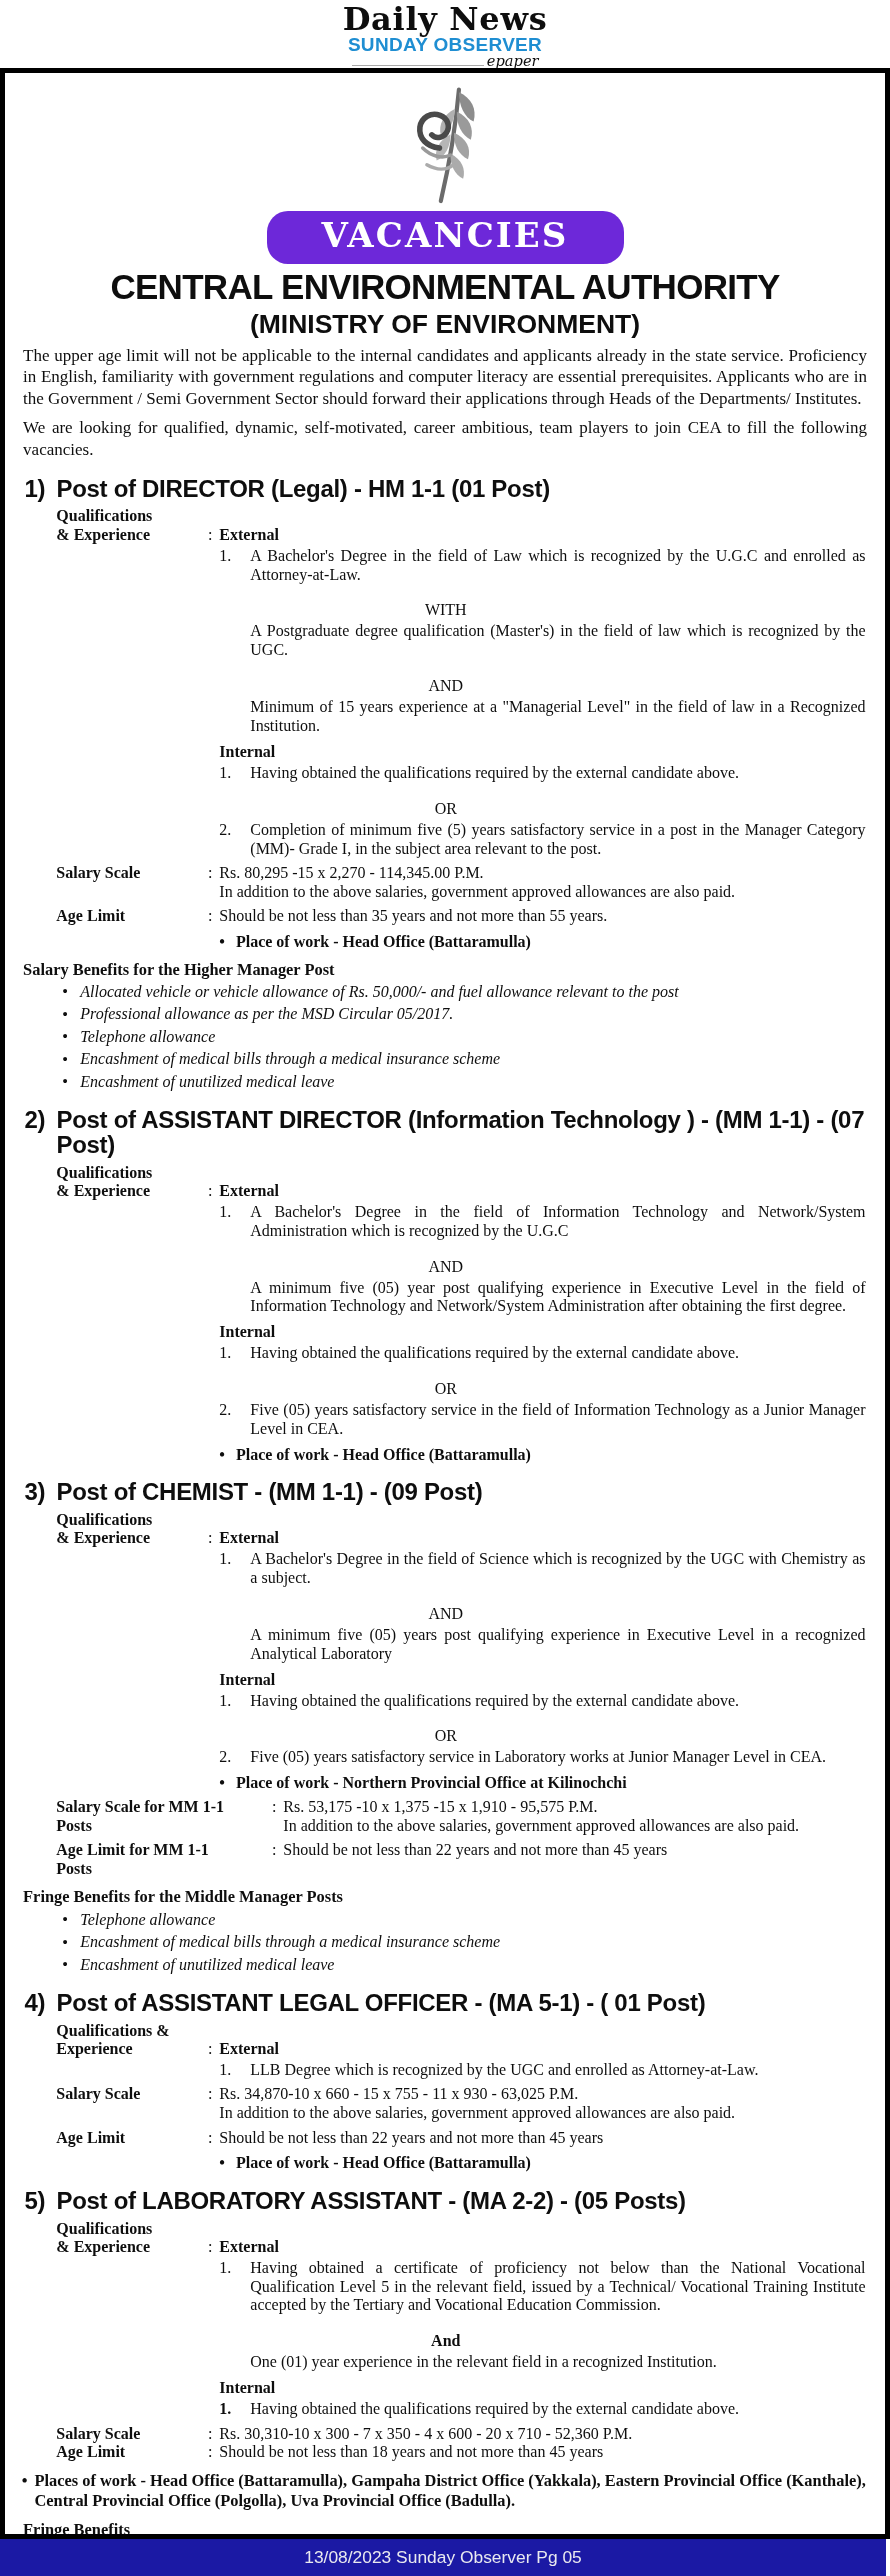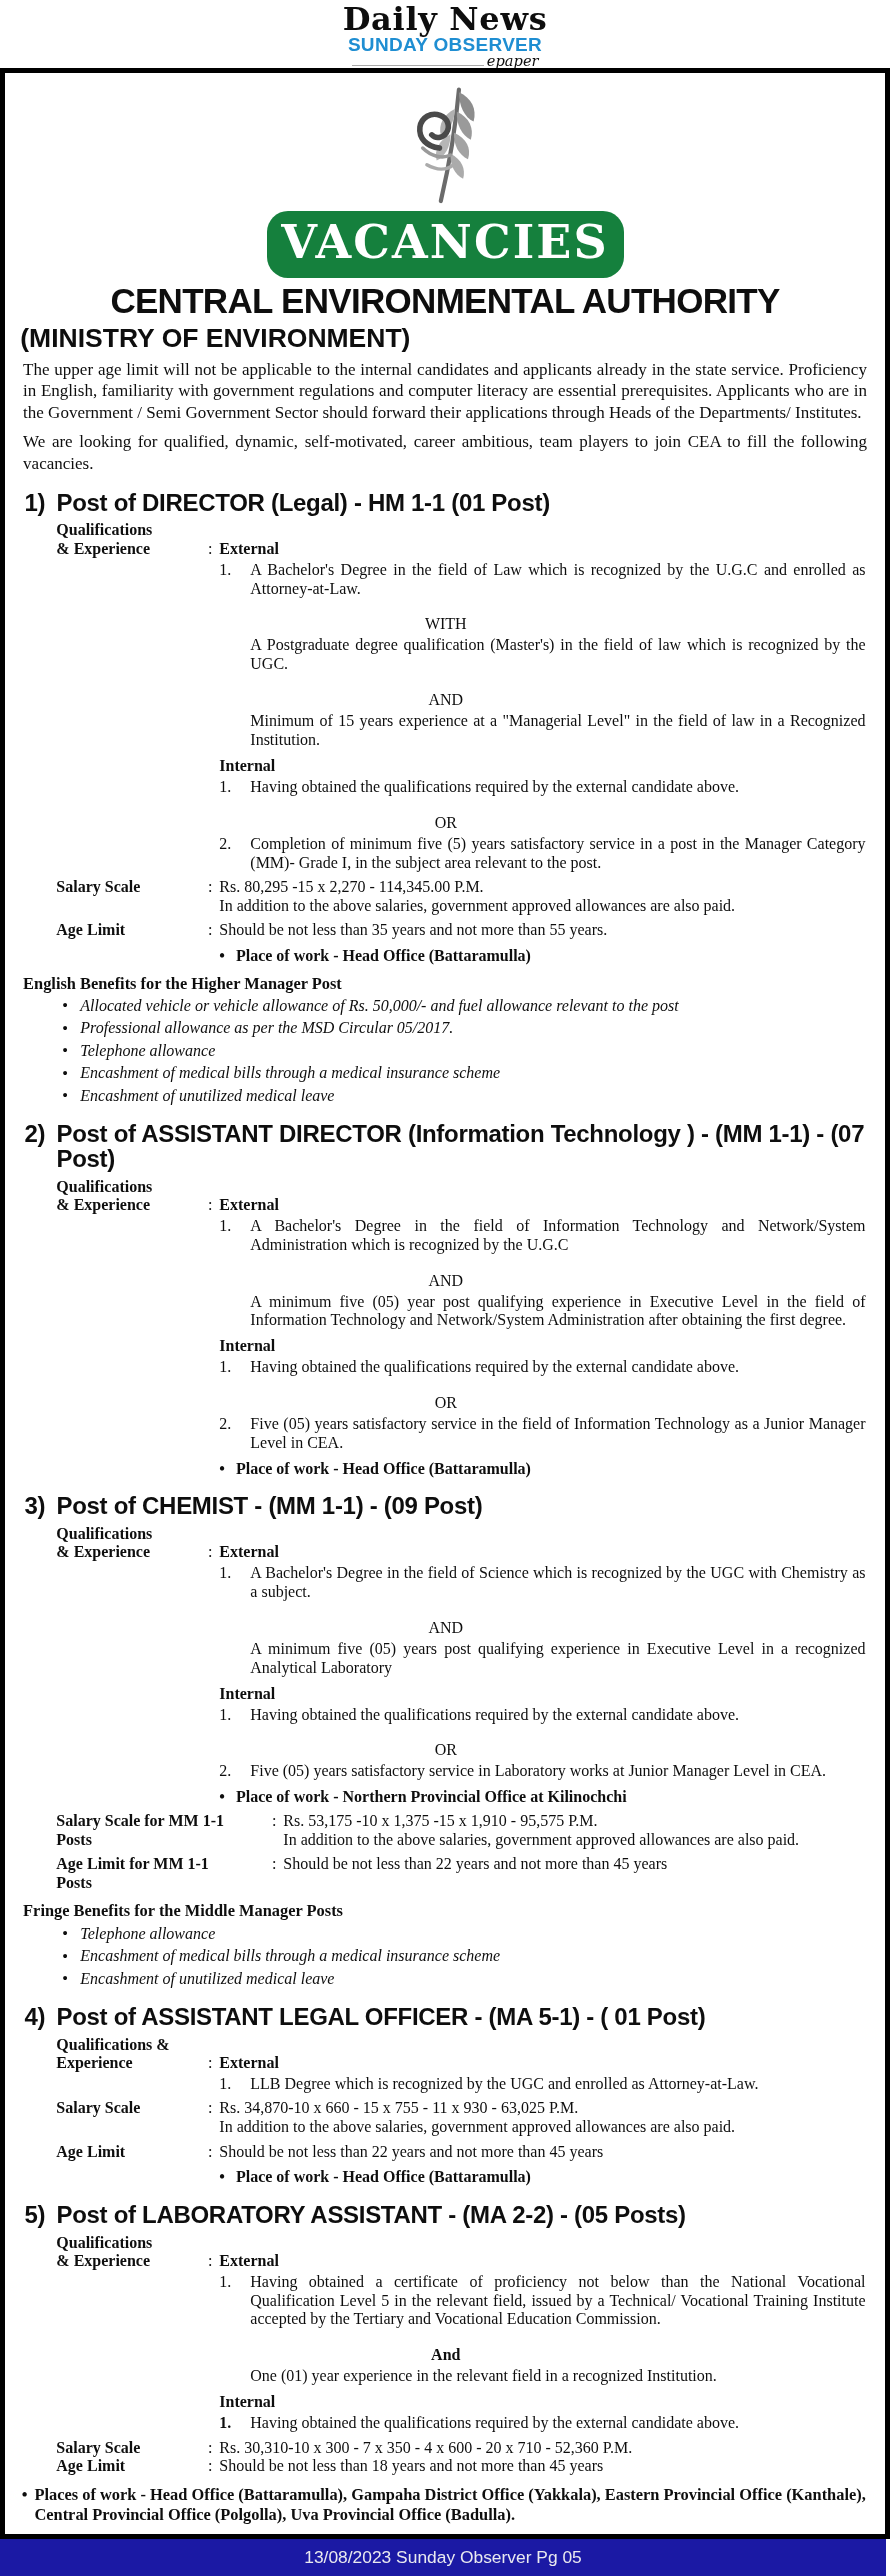--- a/index.html
+++ b/index.html
@@ -10,26 +10,26 @@
   .mast-title{font-family:"DejaVu Serif",serif;font-weight:bold;font-size:32px;line-height:1.0;letter-spacing:0.7px;}
   .mast-sub{font-family:"Liberation Sans",sans-serif;font-weight:bold;font-size:19px;line-height:1.0;
             color:#1f8ed2;letter-spacing:0.3px;margin-top:0.7px;}
   .mast-foot{width:187px;margin:0 auto;display:flex;}
   .mast-rule{flex:1;border-bottom:1.4px solid #a9a9a9;margin-bottom:3.5px;}
   .mast-epaper{font-family:"DejaVu Serif",serif;font-style:italic;font-size:14.6px;line-height:1;padding-left:2.8px;}
   
   .sheet{position:absolute;top:68px;left:0;right:0;bottom:37px;border:5.6px solid #000;
          background:#fff;padding:0 15.3px;overflow:hidden;}
   .logo-wrap{text-align:center;margin-top:8.4px;height:124px;}
-  .vac-banner{width:357px;margin:5.6px auto 0;background:#15803d;color:#fff;border-radius:21px;
-              text-align:center;font-family:"DejaVu Serif",serif;font-weight:bold;font-size:46px;
+  .vac-banner{width:357px;margin:5.6px auto 0;background:#6d28d9;color:#fff;border-radius:21px;
+              text-align:center;font-family:"DejaVu Serif",serif;font-weight:bold;font-size:34px;
               letter-spacing:2.1px;padding:4.2px 0 8.4px;}
   .org{text-align:center;font-family:"Liberation Sans",sans-serif;font-weight:bold;
        font-size:35px;letter-spacing:-0.7px;margin-top:5.6px;line-height:1.0;}
-  .ministry{text-align:left;font-family:"Liberation Sans",sans-serif;font-weight:bold;
+  .ministry{text-align:center;font-family:"Liberation Sans",sans-serif;font-weight:bold;
             font-size:26.5px;margin-top:7px;line-height:1.0;}
   .intro p{font-size:17px;line-height:1.28;text-align:justify;margin:7px 2.8px 0;}
   .bold{font-weight:bold;}
   .post-h{display:flex;font-family:"Liberation Sans",sans-serif;font-weight:bold;font-size:24px;
           letter-spacing:-0.3px;margin:15.3px 0 5.6px 4.2px;line-height:1.05;}
   .post-h .no{width:32px;flex:none;}
   .qlabel{margin-left:36px;font-weight:bold;font-size:16px;line-height:1.2;margin-top:1.4px;}
   .row{display:grid;grid-template-columns:145px 18px 1fr;margin:0 4.2px 0 36px;
        font-size:16px;line-height:1.18;}
   .row.mm{grid-template-columns:209px 18px 1fr;}
@@ -138,21 +138,21 @@
         <div class="lbl">Age Limit</div>
         <div class="cln">:</div>
         <div>Should be not less than 35 years and not more than 55 years.</div>
       </div>
       <div class="place">
         <span>•</span>
         <span>Place of work - Head Office (Battaramulla)</span>
       </div>
     </section>
 
-    <div class="fb-title">English Benefits for the Higher Manager Post</div>
+    <div class="fb-title">Salary Benefits for the Higher Manager Post</div>
     <ul class="fb">
       <li>Allocated vehicle or vehicle allowance of Rs. 50,000/- and fuel allowance relevant to the post</li>
       <li>Professional allowance as per the MSD Circular 05/2017.</li>
       <li>Telephone allowance</li>
       <li>Encashment of medical bills through a medical insurance scheme</li>
       <li>Encashment of unutilized medical leave</li>
     </ul>
 
     <section>
       <h2 class="post-h">

